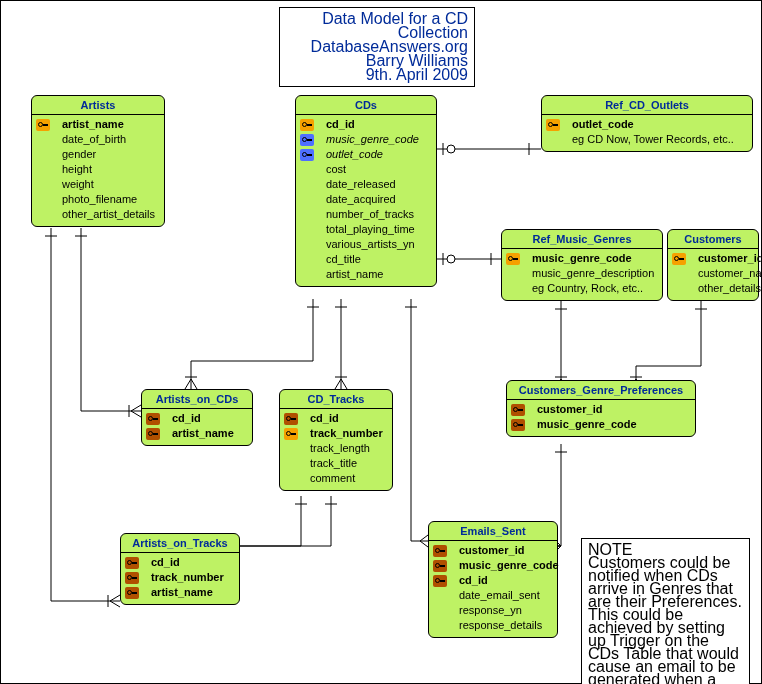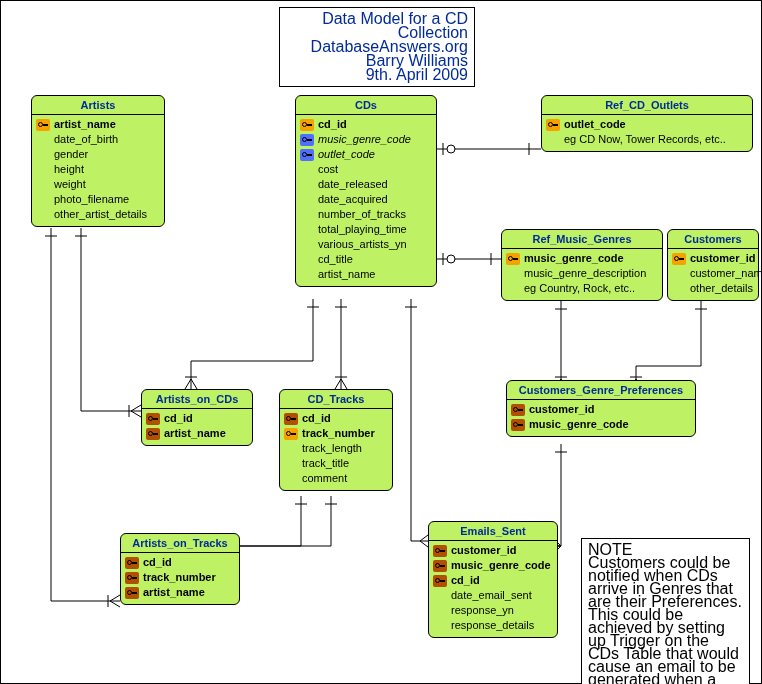--- a/index.html
+++ b/index.html
@@ -1,20 +1,20 @@
 <!DOCTYPE html>
 <html><head>
 <meta charset="utf-8">
 <style>
 html,body{margin:0;padding:0;font-family:Arial,Helvetica,sans-serif;font-size:11px;color:#000;background:#fff}
 #stage{position:relative;width:762px;height:684px;border:1px solid #000;box-sizing:border-box}
 .entity{position:absolute;border:1px solid #000;border-radius:6px;background:#bef264;z-index:2}
 .entity .hdr{font-weight:bold;color:#002b99;text-align:center;padding:3px 6px;border-bottom:1px solid #000;white-space:nowrap}
 .entity .rows{padding:2px 6px 4px 4px}
-.row{display:flex;align-items:center;gap:4px;line-height:15px;white-space:nowrap}
+.row{display:flex;align-items:center;gap:12px;line-height:15px;white-space:nowrap}
 .row .txt{}
 .row .txt.bold{font-weight:bold}
 .row .txt.italic{font-style:italic}
 .key{display:inline-block;width:14px;height:12px;border-radius:2px;position:relative;flex-shrink:0}
 .key::after{content:"";position:absolute;left:2px;top:3px;width:5px;height:5px;border:1px solid #000;border-radius:50%;box-sizing:border-box}
 .key::before{content:"";position:absolute;left:7px;top:5px;width:5px;height:2px;background:#000}
 .key.pk{background:#f5a100}
 .key.fk{background:#4f6fff}
 .key.pf{background:#b05000}
 .spacer{display:inline-block;width:14px;height:12px;flex-shrink:0}

